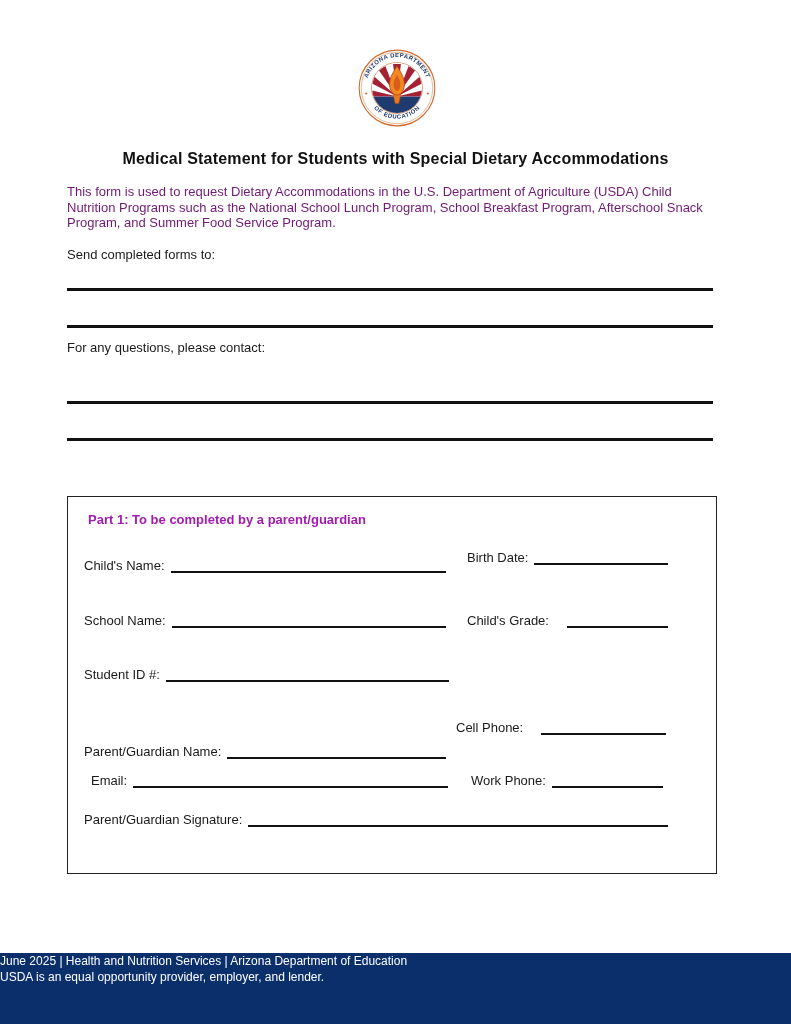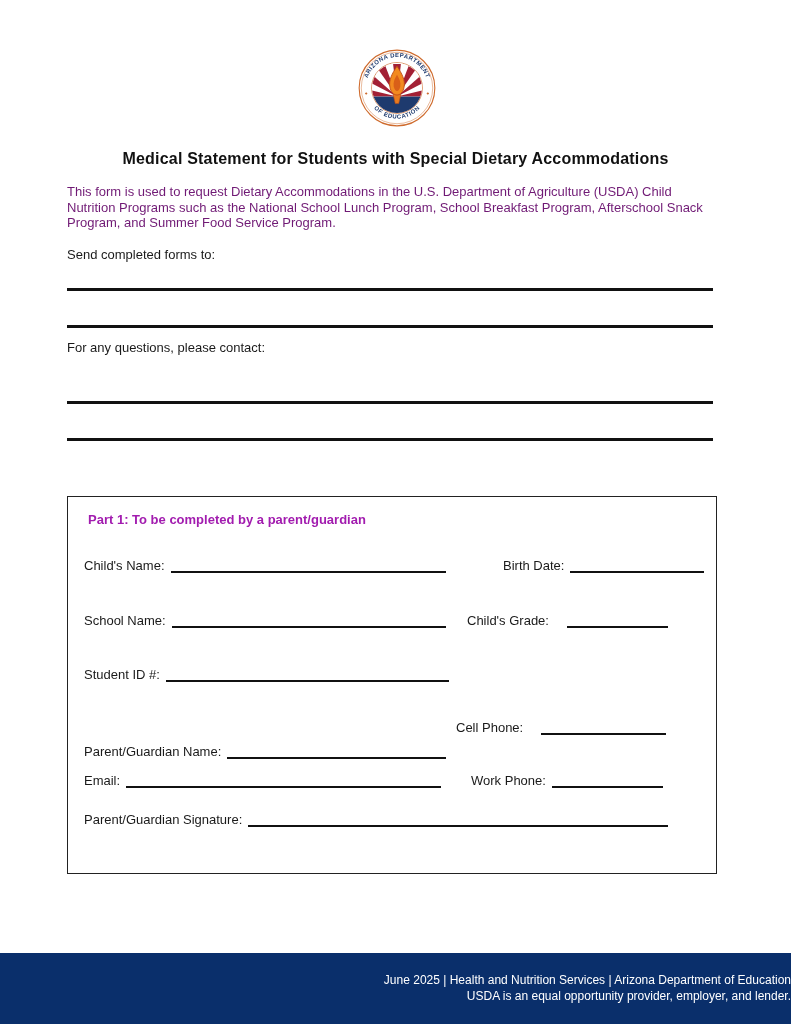--- a/index.html
+++ b/index.html
@@ -34,22 +34,22 @@
   .field{
     position:absolute;display:flex;align-items:flex-end;height:16px;
   }
   .field .lbl{white-space:nowrap;font-size:13px;color:#1a1a1a;}
   .field .fill{
     flex:1;height:14px;border-bottom:2px solid #111;margin-left:6px;min-width:20px;
   }
   .field .fill.gap-lg{margin-left:18px;}
   .footer{
     position:absolute;left:0;top:953px;width:791px;height:71px;
-    background:#0a2f6b;color:#ffffff;text-align:right;box-sizing:border-box;
-    padding-top:19px;font-size:12px;line-height:16px;
+    background:#0a2f6b;color:#ffffff;text-align:left;box-sizing:border-box;
+    font-size:12px;line-height:16px;
   }
 </style>
 </head>
 <body>
 
 <div class="page">
 
   <div class="logo">
     <svg viewBox="0 0 100 100" width="78" height="78">
       <defs>
@@ -103,21 +103,21 @@
   <div class="rule r3"></div>
   <div class="rule r4"></div>
 
   <div class="part1-box">
     <div class="part1-heading">Part 1: To be completed by a parent/guardian</div>
 
     <div class="field" style="left:16px;top:60px;width:362px;">
       <span class="lbl">Child's Name:</span>
       <span class="fill"></span>
     </div>
-    <div class="field" style="left:399px;top:60px;width:201px;margin-left:36px;">
+    <div class="field" style="left:399px;top:52px;width:201px;">
       <span class="lbl">Birth Date:</span>
       <span class="fill"></span>
     </div>
 
     <div class="field" style="left:16px;top:115px;width:362px;">
       <span class="lbl">School Name:</span>
       <span class="fill"></span>
     </div>
     <div class="field" style="left:399px;top:115px;width:201px;">
       <span class="lbl">Child's Grade:</span>
@@ -131,21 +131,21 @@
 
     <div class="field" style="left:16px;top:222px;width:362px;margin-top:24px;">
       <span class="lbl">Parent/Guardian Name:</span>
       <span class="fill"></span>
     </div>
     <div class="field" style="left:388px;top:222px;width:210px;">
       <span class="lbl">Cell Phone:</span>
       <span class="fill gap-lg"></span>
     </div>
 
-    <div class="field" style="left:16px;top:275px;width:357px;align-items:flex-end;">
+    <div class="field" style="left:23px;top:275px;width:357px;align-items:flex-end;">
       <span class="lbl">Email:</span>
       <span class="fill"></span>
     </div>
     <div class="field" style="left:403px;top:275px;width:192px;">
       <span class="lbl">Work Phone:</span>
       <span class="fill"></span>
     </div>
 
     <div class="field" style="left:16px;top:314px;width:584px;justify-content:flex-end;">
       <span class="lbl">Parent/Guardian Signature:</span>

